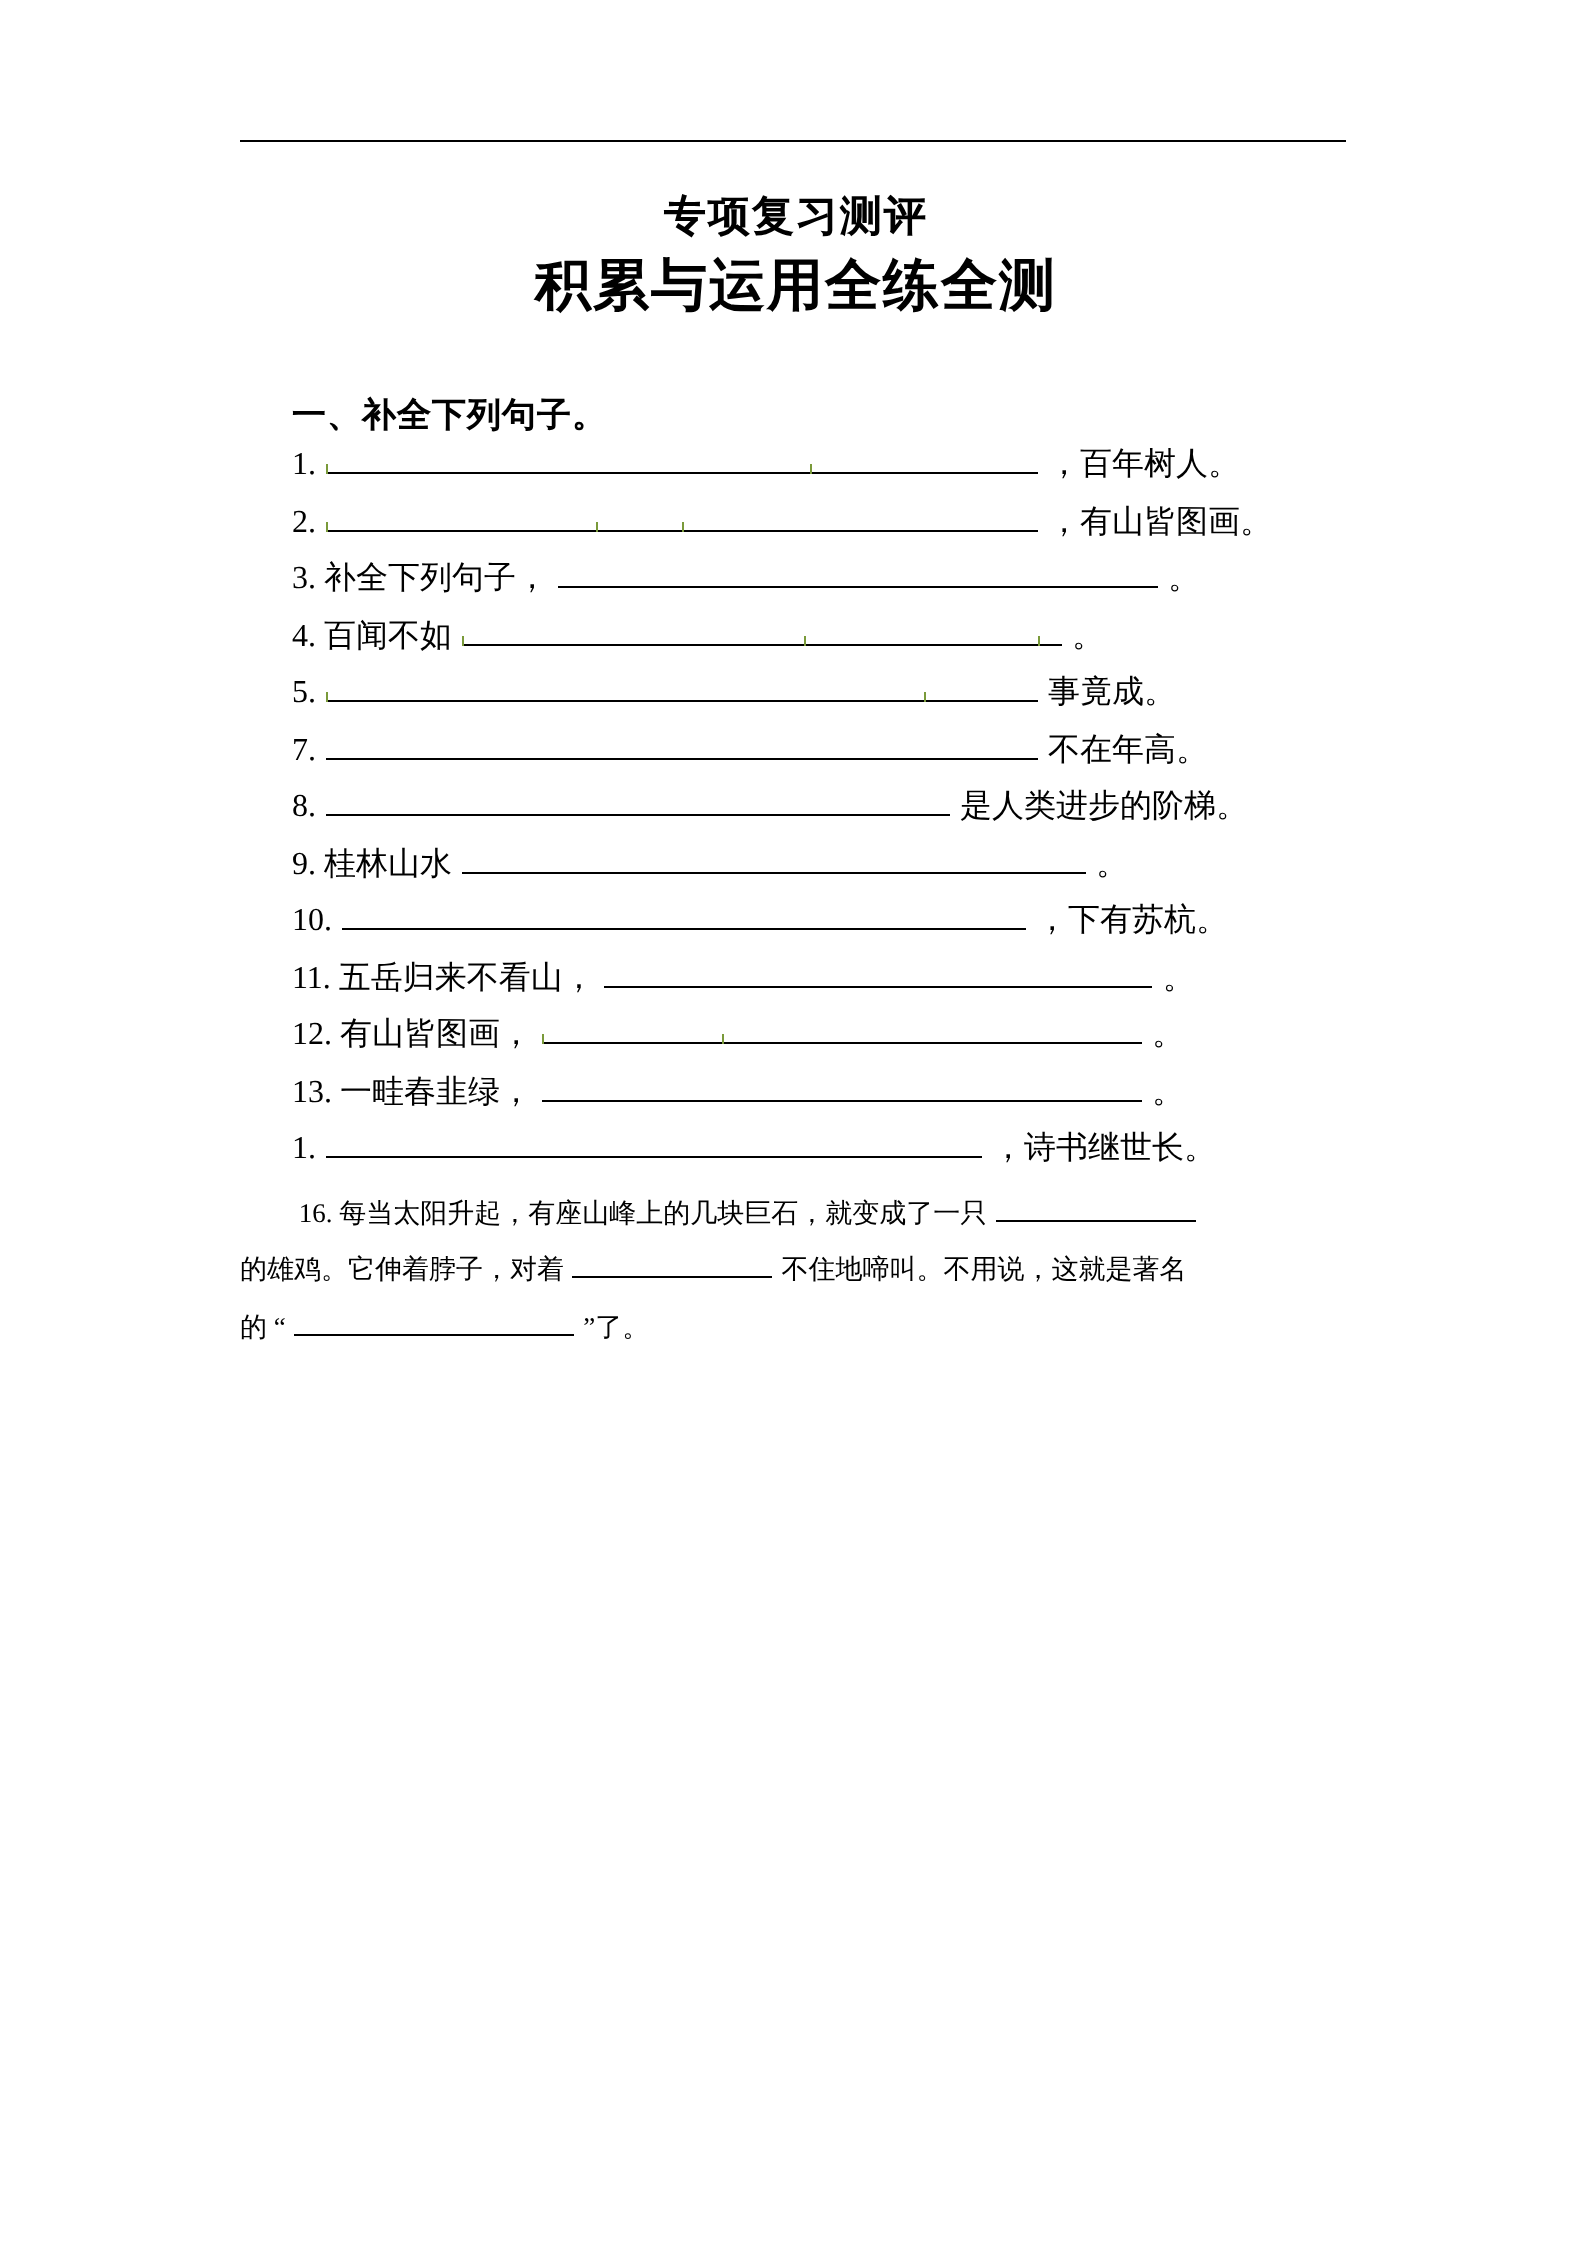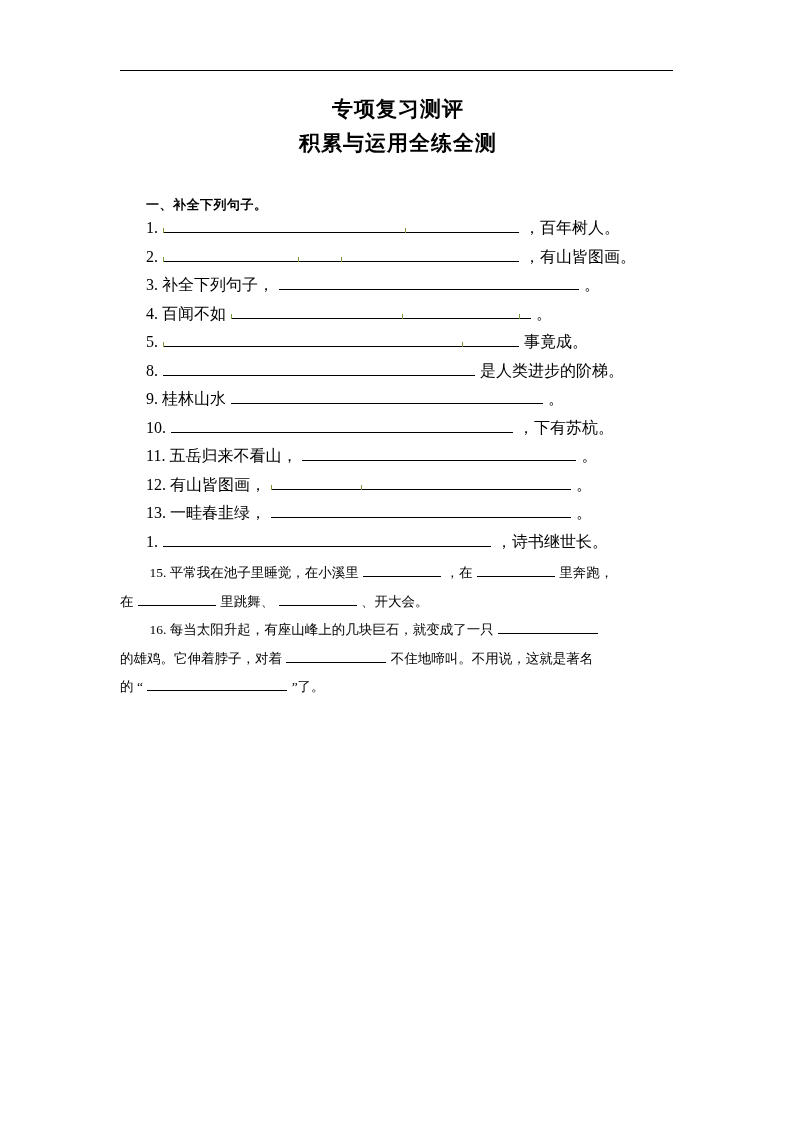--- a/index.html
+++ b/index.html
@@ -35,26 +35,26 @@
   .doc-title {
     text-align: center;
     font-family: "Liberation Sans", "DejaVu Sans", sans-serif;
     font-weight: bold;
     font-size: 21px;
     line-height: 34px;
     letter-spacing: 1px;
   }
   .doc-title .line2 {
     display: block;
-    font-size: 21px;
+    font-size: 28px;
   }
   .section-head {
     font-family: "Liberation Sans", "DejaVu Sans", sans-serif;
     font-weight: bold;
-    font-size: 13px;
+    font-size: 17px;
     margin-top: 36px;
     margin-left: 26px;
     letter-spacing: 0.5px;
   }
   .q {
     font-size: 16px;
     line-height: 28.5px;
     margin-left: 26px;
     white-space: nowrap;
   }
@@ -180,20 +180,25 @@
       <span class="num">5.</span>
       <span class="tick" style="width:356px">
         <span class="marks">
             <i style="left:84%"></i>
           </span>
       </span>
       <span>事竟成。</span>
     </div>
 
 
+    <div class="q">
+      <span class="num">7.</span>
+      <span class="blank" style="width:356px"></span>
+      <span>不在年高。</span>
+    </div>
 
     <div class="q">
       <span class="num">8.</span>
       <span class="blank" style="width:312px"></span>
       <span>是人类进步的阶梯。</span>
     </div>
 
     <div class="q">
       <span class="num">9.</span>
       <span>桂林山水</span>
@@ -233,35 +238,20 @@
     </div>
 
     <div class="q">
       <span class="num">1.</span>
       <span class="blank" style="width:328px"></span>
       <span>，诗书继世长。</span>
     </div>
 
     <div class="spacer-15"></div>
 
-    <div class="q-wrap">
-      <span class="indent"></span>
-      <span class="num">15.</span>
-      <span>平常我在池子里睡觉，在小溪里</span>
-      <span class="blank" style="width:78px"></span>
-      <span>，在</span>
-      <span class="blank" style="width:78px"></span>
-      <span>里奔跑，</span>
-      <br>
-      <span>在</span>
-      <span class="blank" style="width:78px"></span>
-      <span>里跳舞、</span>
-      <span class="blank" style="width:78px"></span>
-      <span>、开大会。</span>
-    </div>
 
     <div class="q-wrap q16">
       <span class="indent"></span>
       <span class="num">16.</span>
       <span>每当太阳升起，有座山峰上的几块巨石，就变成了一只</span>
       <span class="blank" style="width:100px"></span>
       <br>
       <span>的雄鸡。它伸着脖子，对着</span>
       <span class="blank" style="width:100px"></span>
       <span>不住地啼叫。不用说，这就是著名</span>

